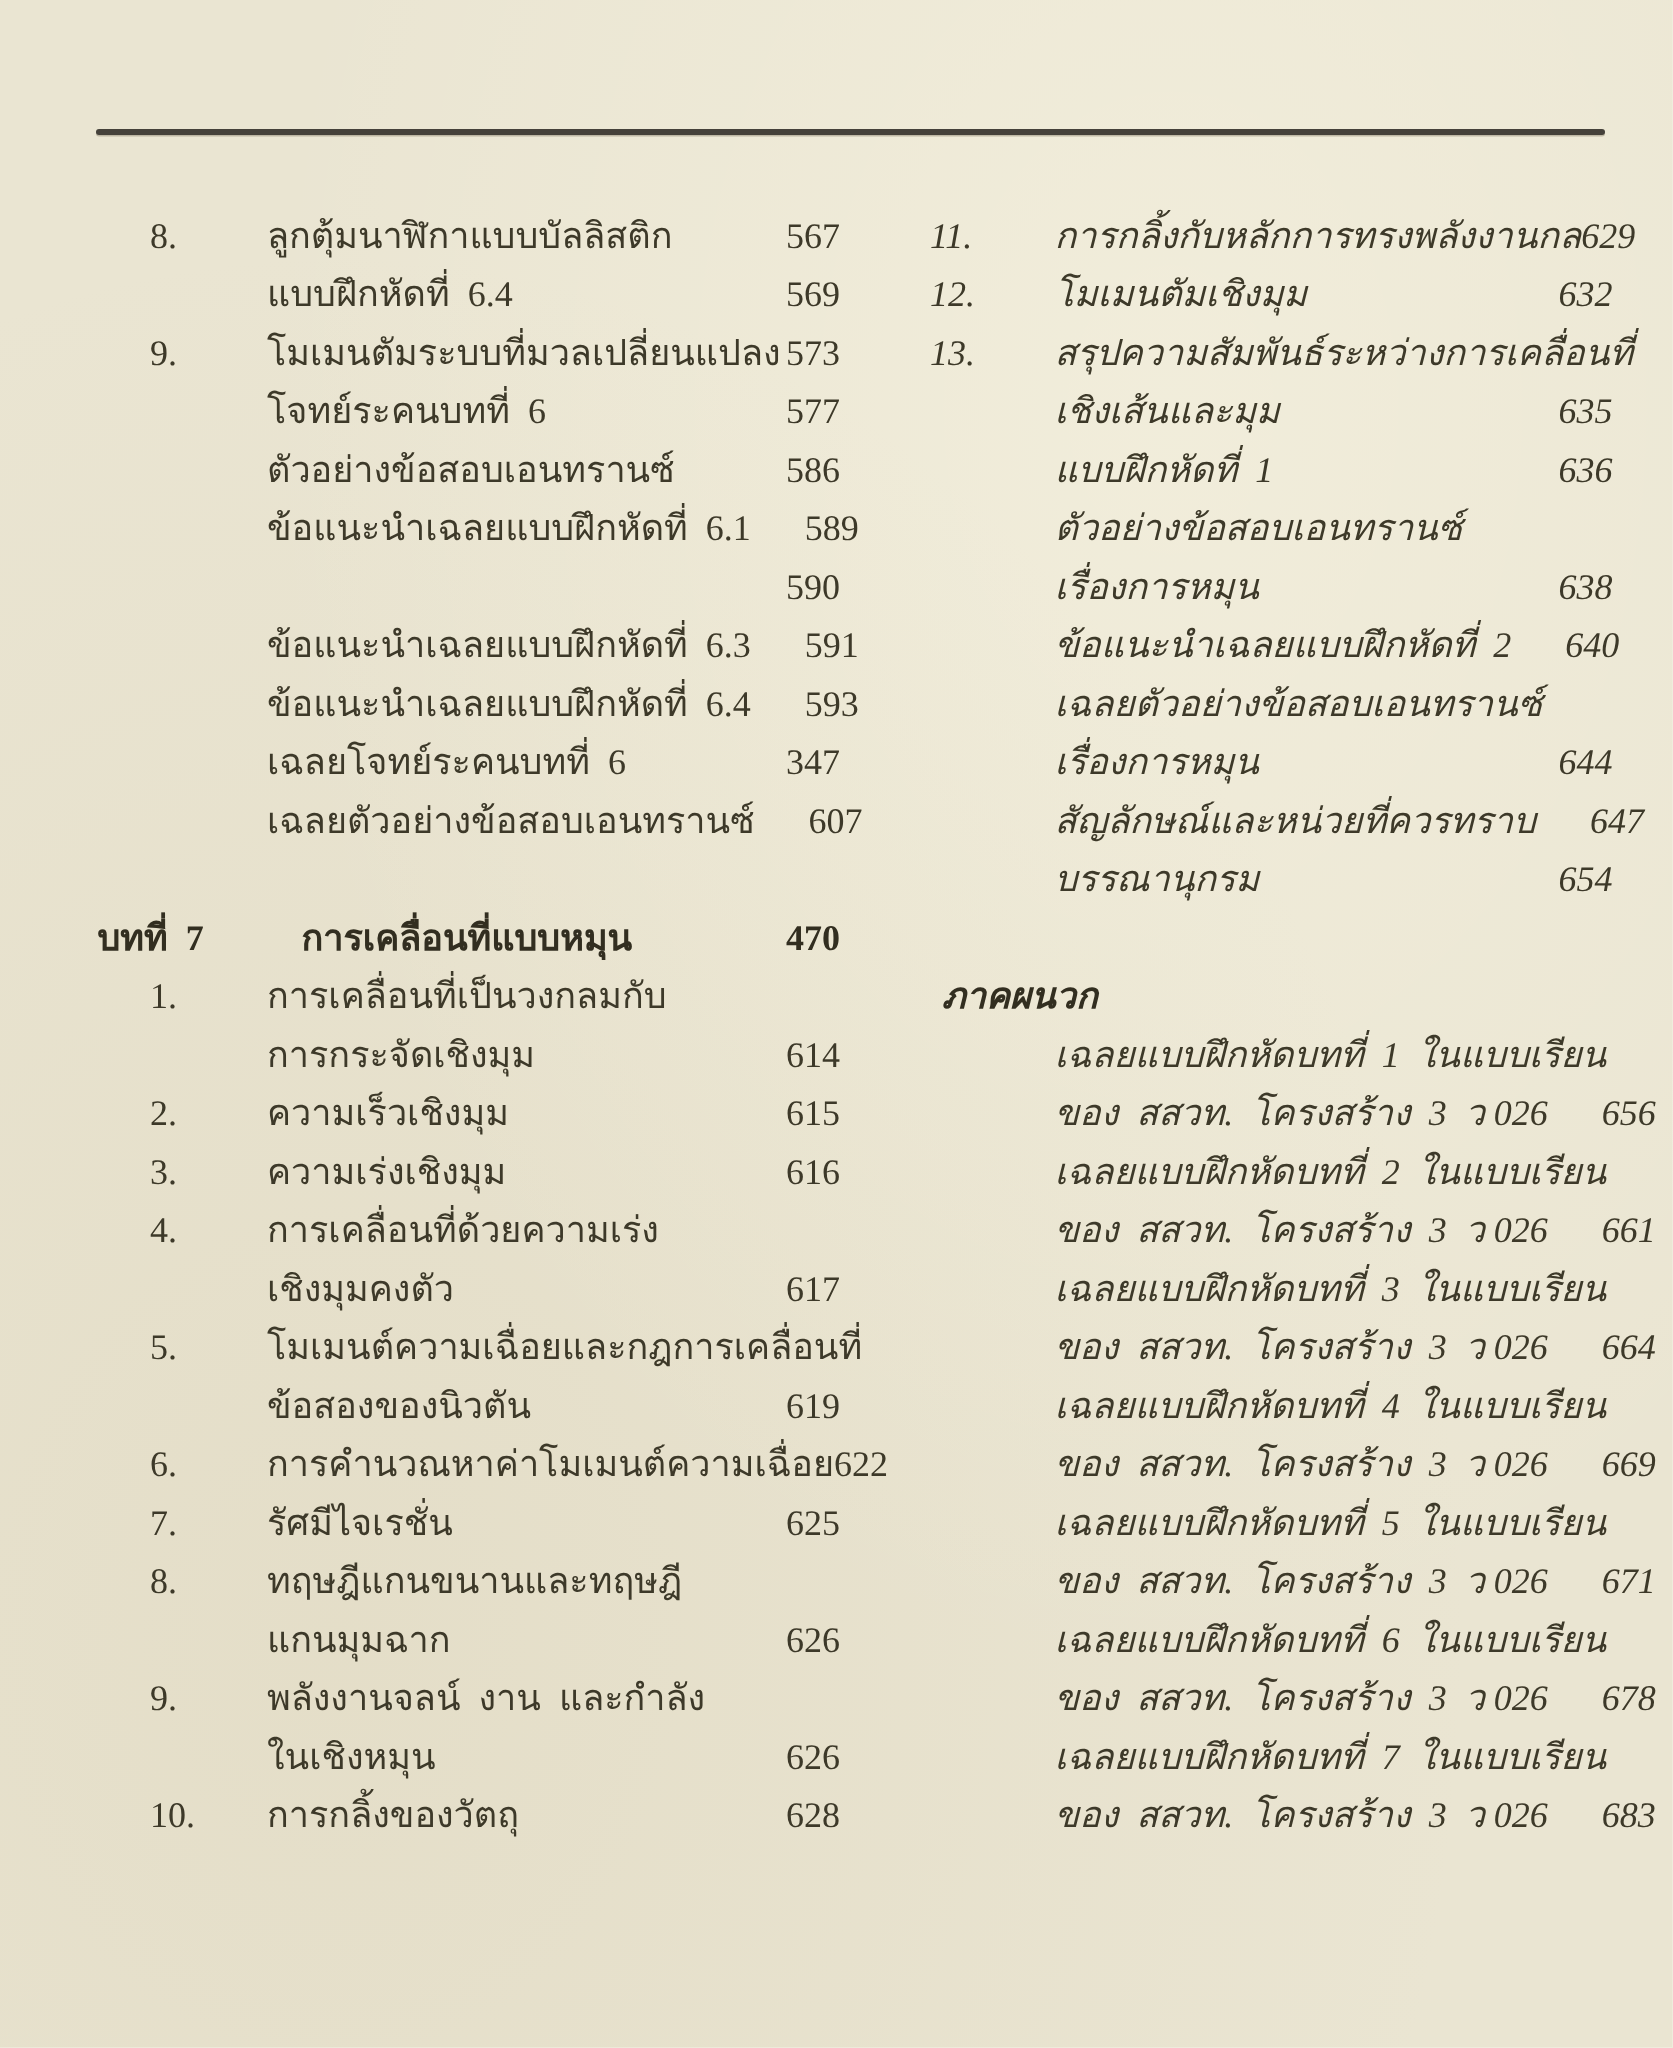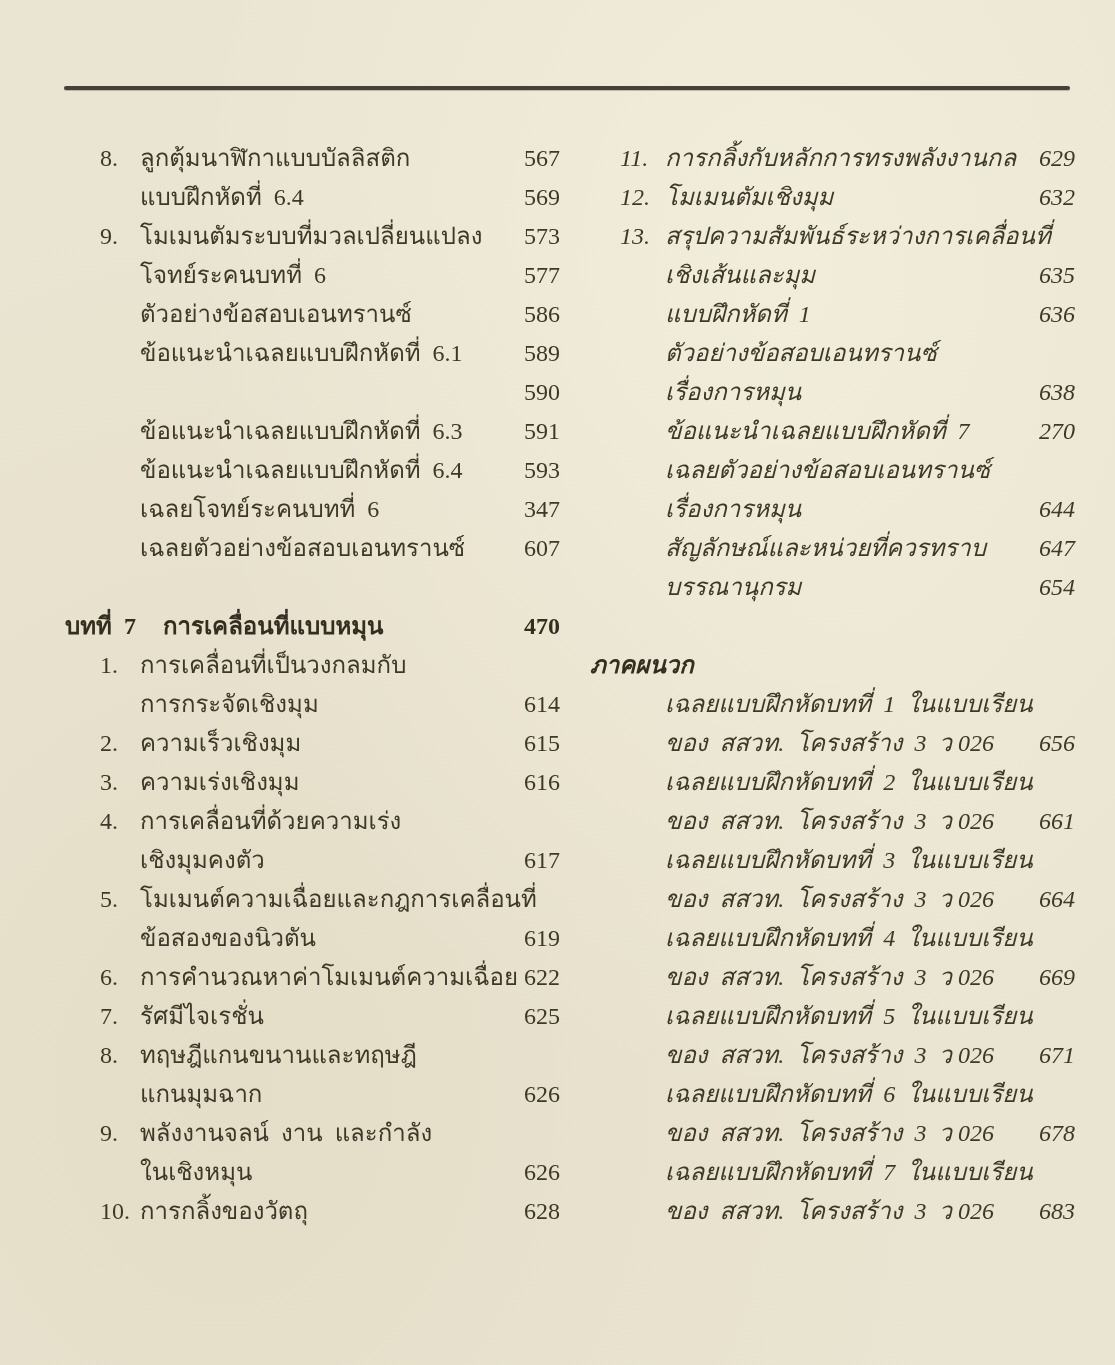--- a/index.html
+++ b/index.html
@@ -30,21 +30,21 @@
   }
   .row .num  { flex:none; width:40px; }
   .col-right .row .num { width:45px; }
   .row.item { padding-left:35px; }
   .col-right .row.item { padding-left:30px; }
   .row.sub  { padding-left:75px;gap:36px; }
   .row.chapter { font-weight:bold; color:#322e20; }
   .row.chapter .num { width:98px; padding-left:0; }
   .row.chapter { padding-left:0; }
   .row.heading { font-weight:bold; color:#322e20; padding-left:0; }
-  .row .txt { flex:none; }
+  .row .txt { flex:none;margin-left:38px; }
   .row .pg  { margin-left:auto; flex:none; text-align:center; }
   .row.blank { height:39px; }
 </style>
 </head>
 <body>
 
 <div class="page">
   <div class="top-rule"></div>
   <div class="col col-left">
       <div class="row item"><span class="num">8.</span><span class="txt">ลูกตุ้มนาฬิกาแบบบัลลิสติก</span><span class="pg">567</span></div>
@@ -77,21 +77,21 @@
       <div class="row item"><span class="num">10.</span><span class="txt">การกลิ้งของวัตถุ</span><span class="pg">628</span></div>
     </div>
   <div class="col col-right">
       <div class="row item"><span class="num">11.</span><span class="txt">การกลิ้งกับหลักการทรงพลังงานกล</span><span class="pg">629</span></div>
       <div class="row item"><span class="num">12.</span><span class="txt">โมเมนตัมเชิงมุม</span><span class="pg">632</span></div>
       <div class="row item"><span class="num">13.</span><span class="txt">สรุปความสัมพันธ์ระหว่างการเคลื่อนที่</span></div>
       <div class="row sub"><span class="txt">เชิงเส้นและมุม</span><span class="pg">635</span></div>
       <div class="row sub"><span class="txt">แบบฝึกหัดที่  1</span><span class="pg">636</span></div>
       <div class="row sub"><span class="txt">ตัวอย่างข้อสอบเอนทรานซ์</span></div>
       <div class="row sub"><span class="txt">เรื่องการหมุน</span><span class="pg">638</span></div>
-      <div class="row sub"><span class="txt">ข้อแนะนำเฉลยแบบฝึกหัดที่  7</span><span class="pg">270</span></div>
+      <div class="row sub"><span class="txt">ข้อแนะนำเฉลยแบบฝึกหัดที่  2</span><span class="pg">640</span></div>
       <div class="row sub"><span class="txt">เฉลยตัวอย่างข้อสอบเอนทรานซ์</span></div>
       <div class="row sub"><span class="txt">เรื่องการหมุน</span><span class="pg">644</span></div>
       <div class="row sub"><span class="txt">สัญลักษณ์และหน่วยที่ควรทราบ</span><span class="pg">647</span></div>
       <div class="row sub"><span class="txt">บรรณานุกรม</span><span class="pg">654</span></div>
       <div class="row blank"></div>
       <div class="row heading"><span class="txt">ภาคผนวก</span></div>
       <div class="row sub"><span class="txt">เฉลยแบบฝึกหัดบทที่  1  ในแบบเรียน</span></div>
       <div class="row sub"><span class="txt">ของ  สสวท.  โครงสร้าง  3  ว 026</span><span class="pg">656</span></div>
       <div class="row sub"><span class="txt">เฉลยแบบฝึกหัดบทที่  2  ในแบบเรียน</span></div>
       <div class="row sub"><span class="txt">ของ  สสวท.  โครงสร้าง  3  ว 026</span><span class="pg">661</span></div>

